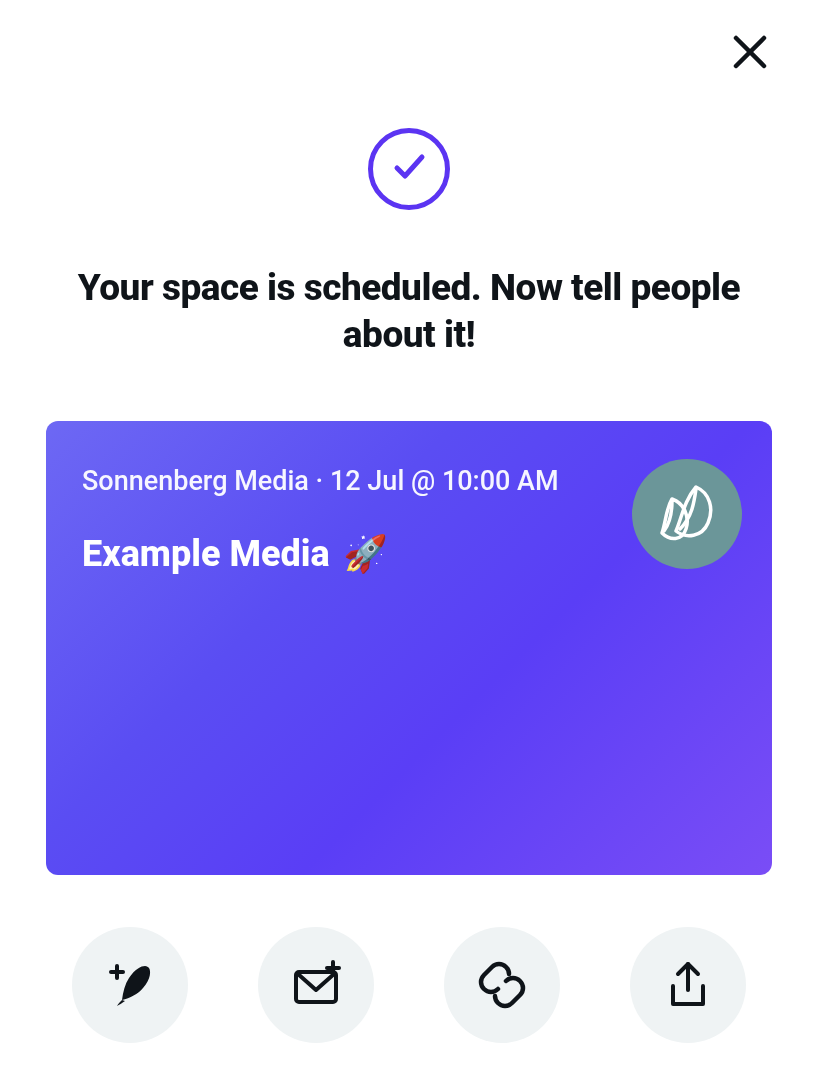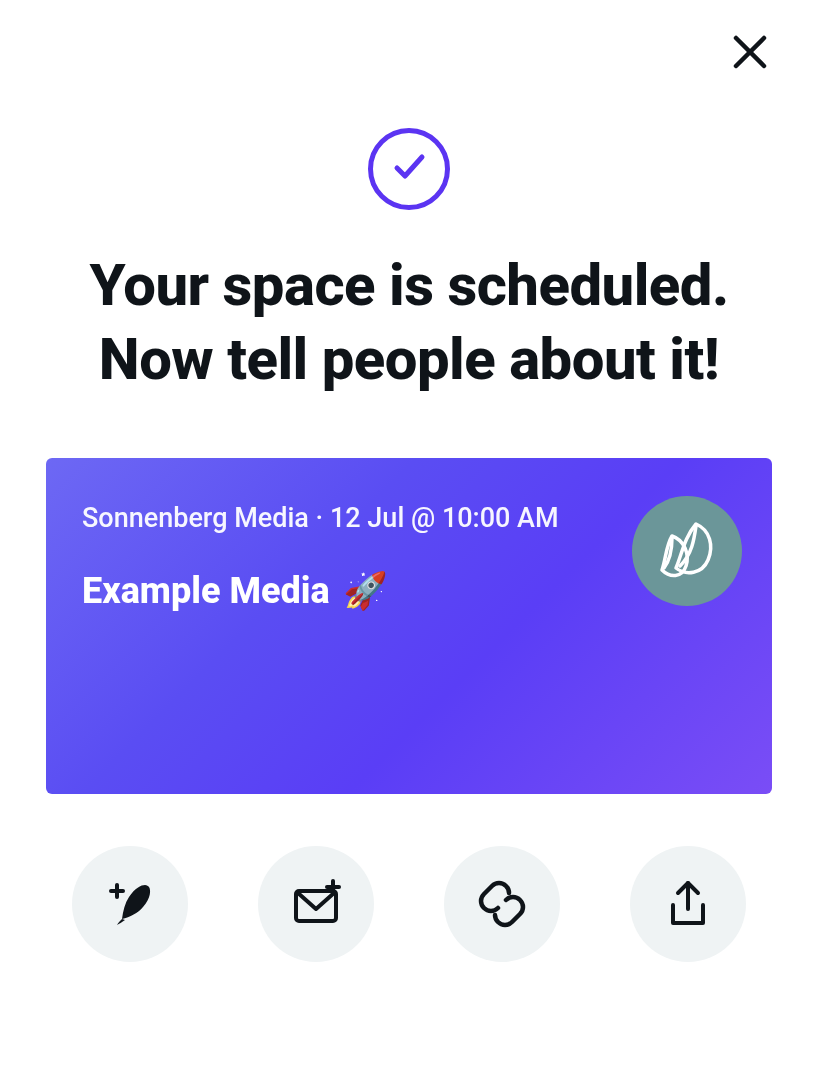--- a/index.html
+++ b/index.html
@@ -26,33 +26,33 @@
       margin: 128px auto 0;
       width: 82px;
       height: 82px;
       border-radius: 50%;
       border: 5px solid #5b34f2;
       display: flex;
       align-items: center;
       justify-content: center;
     }
     .headline {
-      margin-top: 38px;
+      margin-top: 54px;
       text-align: center;
-      font-size: 58px;
+      font-size: 37px;
       font-weight: 800;
       line-height: 1.28;
       color: #0f1419;
       padding: 0 50px;
       letter-spacing: -0.5px;
     }
     .card {
       margin: 62px 46px 0 46px;
-      height: 336px;
-      border-radius: 6px;
+      height: 454px;
+      border-radius: 12px;
       background: linear-gradient(135deg, #6d68f4 0%, #5a4df3 35%, #5a3ef6 60%, #7a4df6 100%);
       padding: 44px 36px 0 36px;
       position: relative;
       color: #fff;
     }
     .card-meta {
       font-size: 27px;
       font-weight: 500;
       color: rgba(255,255,255,0.95);
     }

